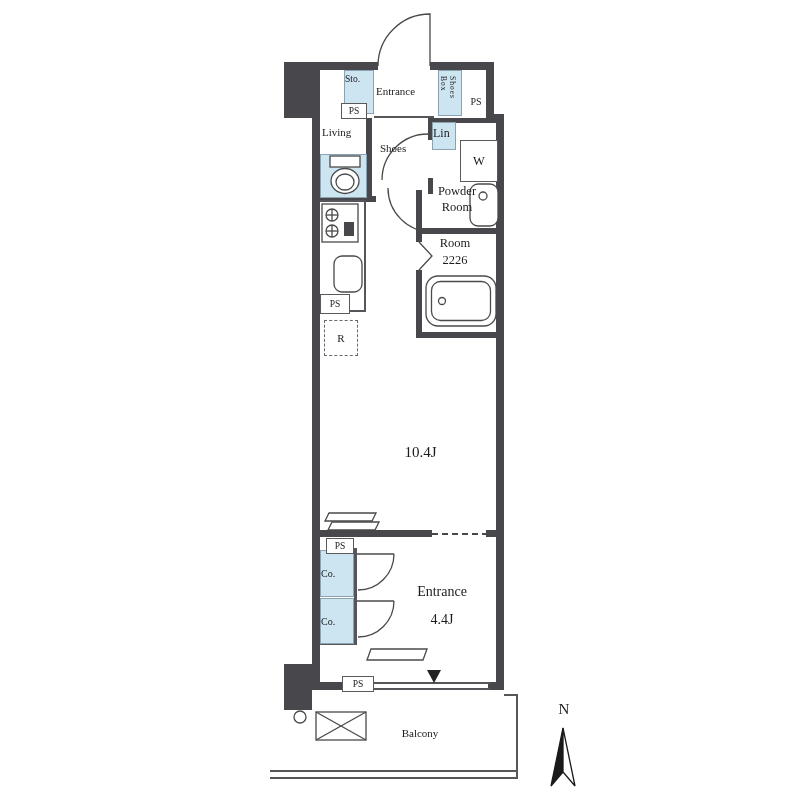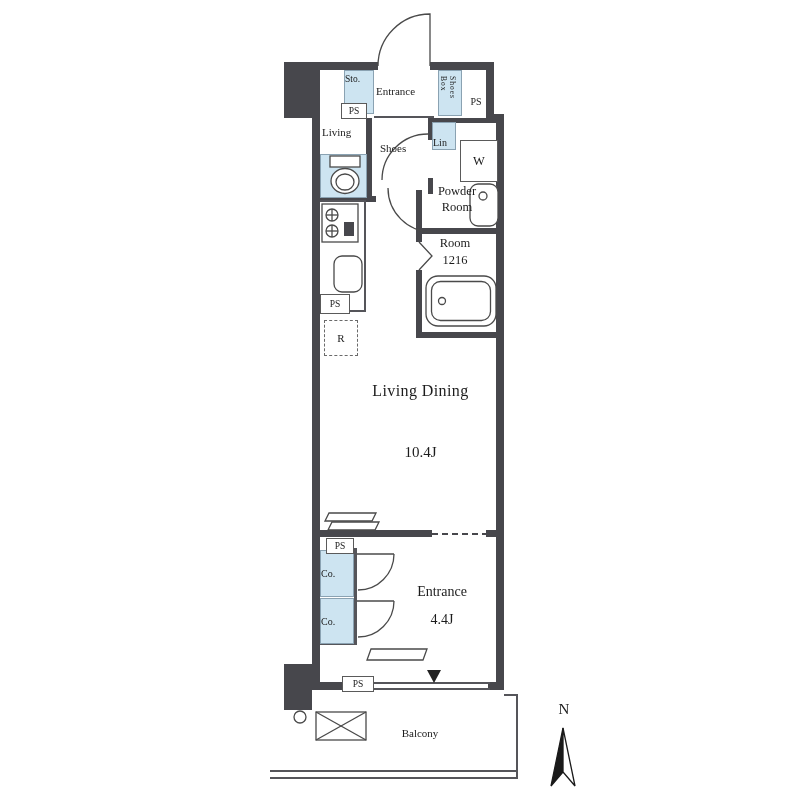--- a/index.html
+++ b/index.html
@@ -20,21 +20,21 @@
   svg.fx{position:absolute;left:0;top:0;z-index:3;}
   .vert{writing-mode:vertical-rl;font-size:7.5px;letter-spacing:1px;padding-top:2px;}
   .t16{font-size:16px;letter-spacing:.4px;}
   .t15{font-size:15px;}
   .t14{font-size:14px;}
   .t13{font-size:11px;}
   .t12{font-size:12.5px;}
   .t11{font-size:11px;}
   .t10{font-size:10px;}
   .t9{font-size:9.5px;}
-  .t8{font-size:10px;margin-top:11px;}
+  .t8{font-size:12px;}
 </style>
 </head>
 <body>
 
 <div class="plan">
 
   <div class="wall" style="left:284px;top:62px;width:28px;height:56px"></div>
   <div class="wall" style="left:284px;top:664px;width:28px;height:46px"></div>
   <div class="wall" style="left:312px;top:62px;width:8px;height:628px"></div>
   <div class="wall" style="left:312px;top:62px;width:66px;height:8px"></div>
@@ -177,21 +177,20 @@
       <polygon points="563,728 575,786 563,772" fill="#ffffff" stroke="#1a1a1a"></polygon>
     </g>
   </svg>
 
   <div class="lbl t10 ctr" style="left:462px;top:96px;width:28px">PS</div>
   <div class="lbl t13" style="left:376px;top:85px">Entrance</div>
   <div class="lbl t13" style="left:322px;top:126px">Living</div>
   <div class="lbl t13" style="left:380px;top:142px">Shoes</div>
   <div class="lbl t12 ctr" style="left:428px;top:183px;width:58px;line-height:1.3">Powder Room</div>
   <div class="lbl t12 ctr" style="left:426px;top:236px;width:58px">Room</div>
-  <div class="lbl t12 ctr" style="left:426px;top:253px;width:58px">1216</div>
-  <div class="lbl t16 ctr" style="left:348px;top:382px;width:145px">Living Dining</div>
+  <div class="lbl t12 ctr" style="left:426px;top:253px;width:58px">2226</div>
   <div class="lbl t15 ctr" style="left:348px;top:444px;width:145px">10.4J</div>
   <div class="lbl t14 ctr" style="left:402px;top:584px;width:80px">Entrance</div>
   <div class="lbl t14 ctr" style="left:402px;top:612px;width:80px">4.4J</div>
   <div class="lbl t13 ctr" style="left:380px;top:727px;width:80px">Balcony</div>
   <div class="lbl t15 ctr" style="left:549px;top:701px;width:30px">N</div>
 
 </div>
 
 </body></html>

